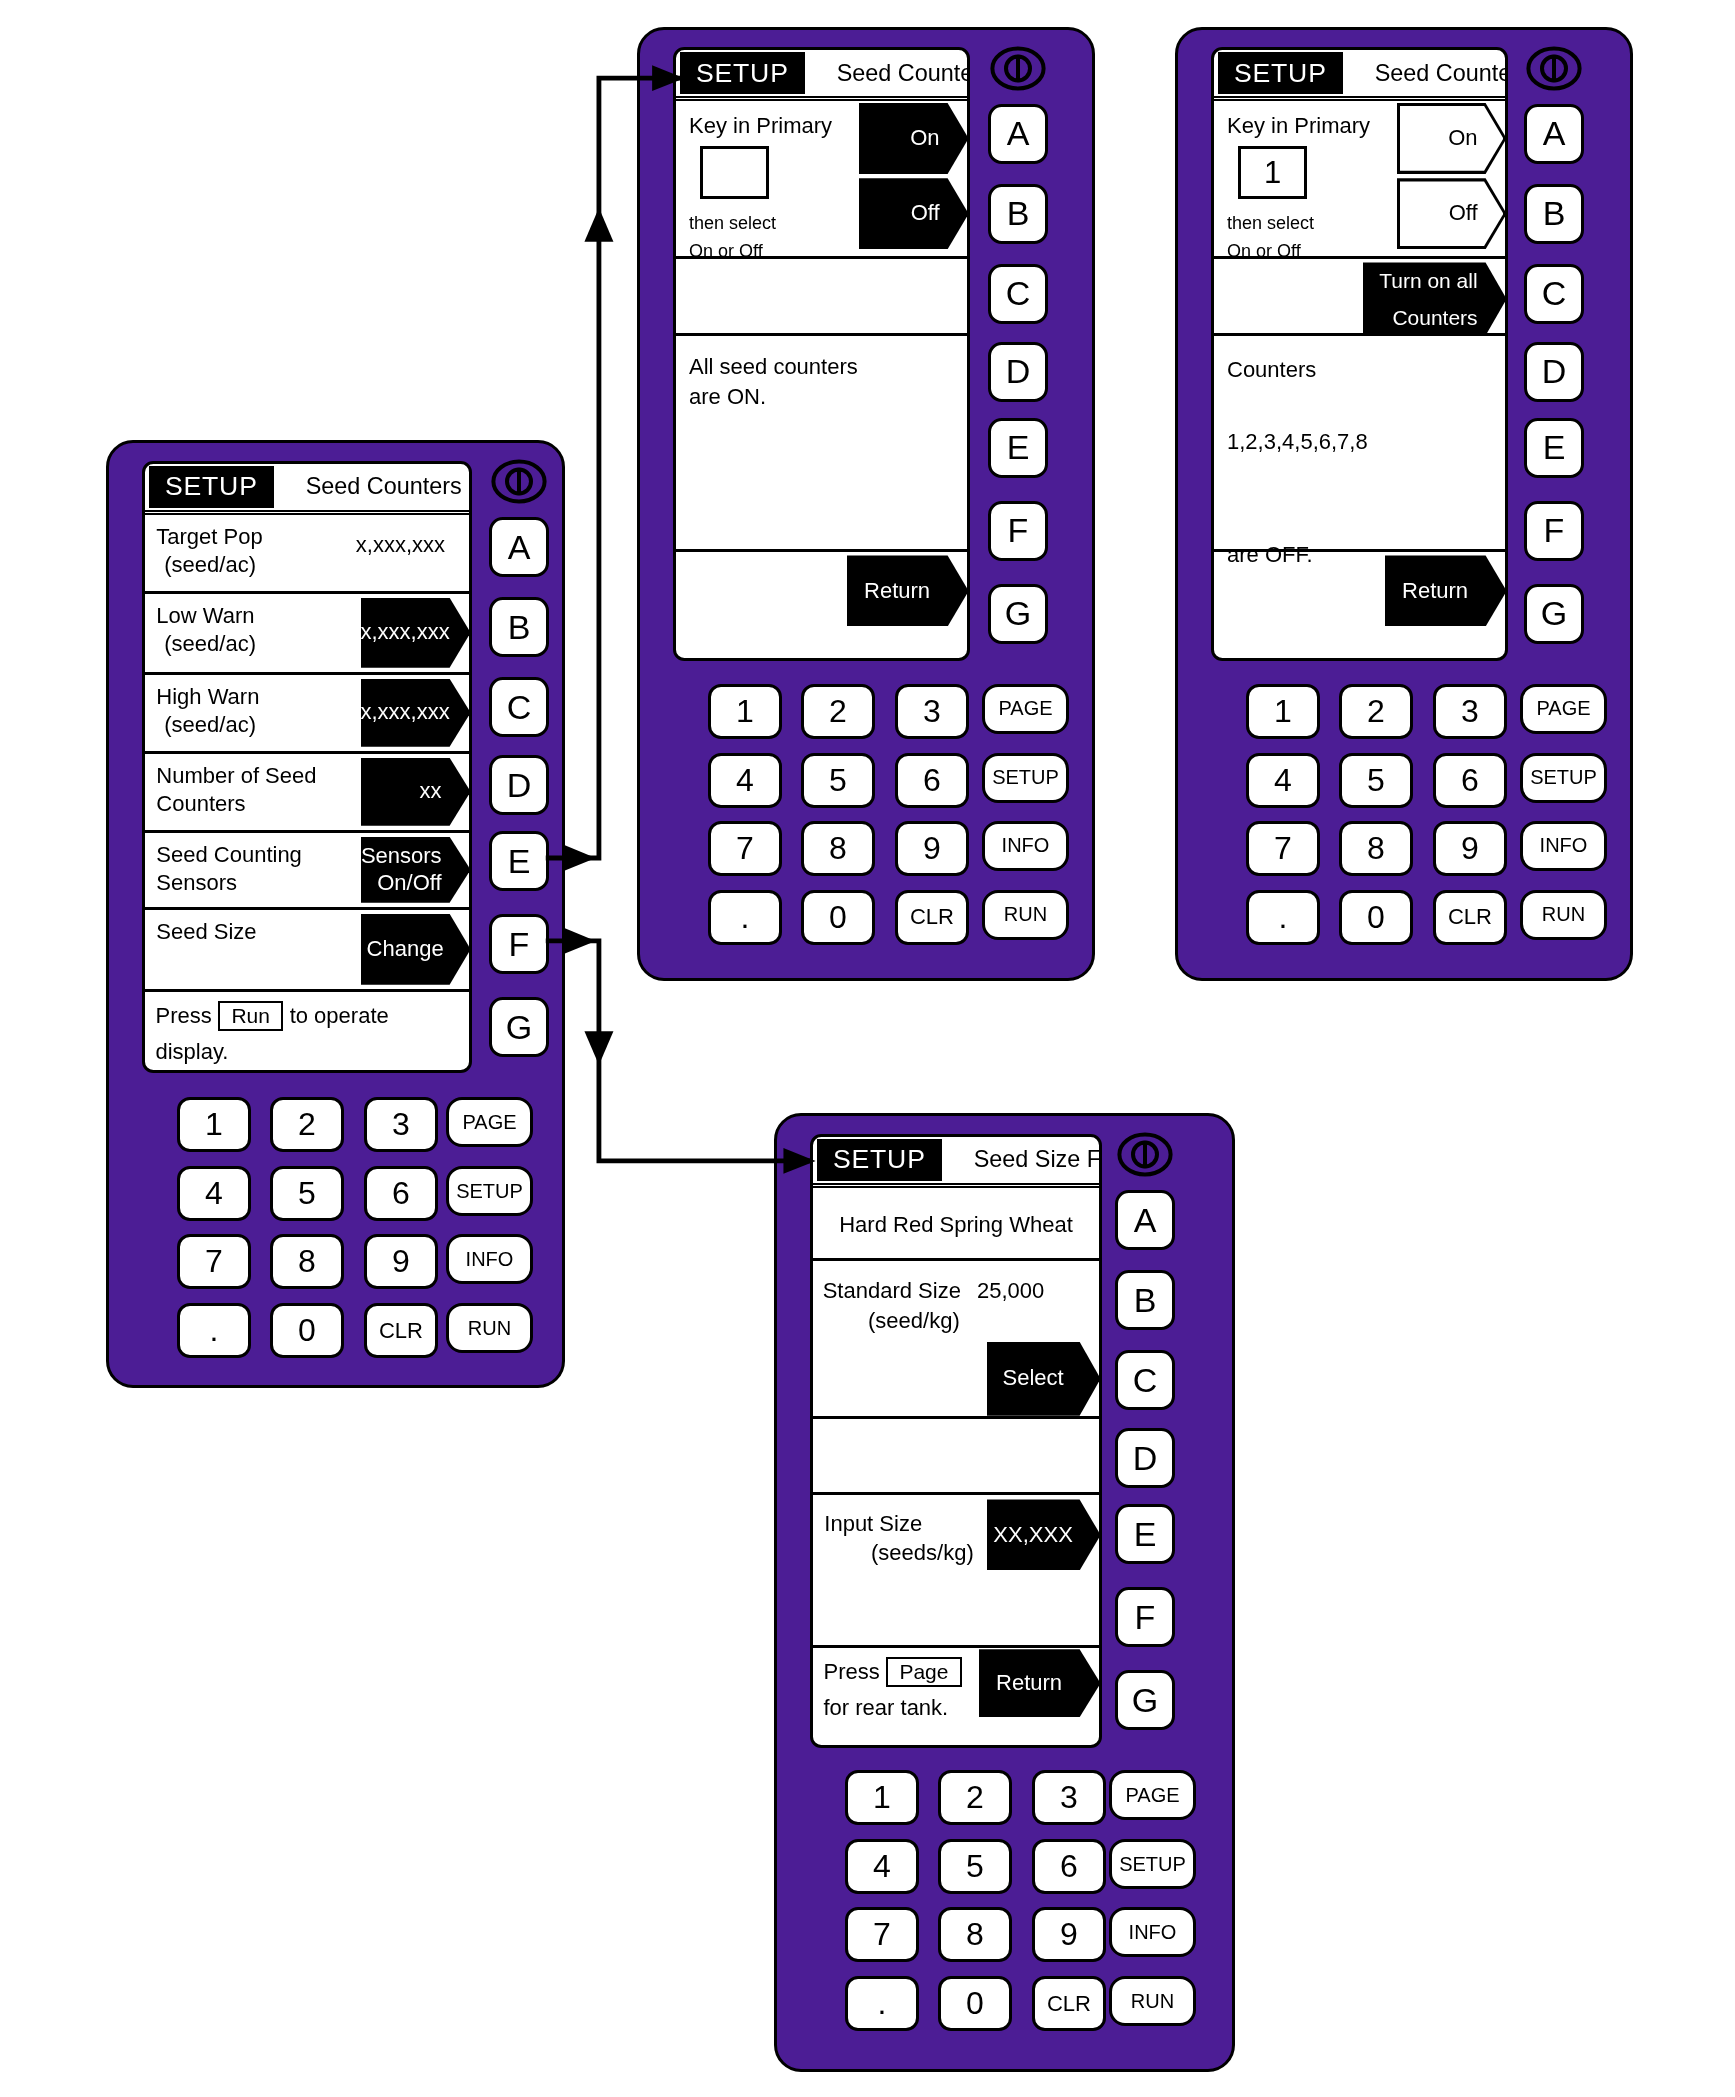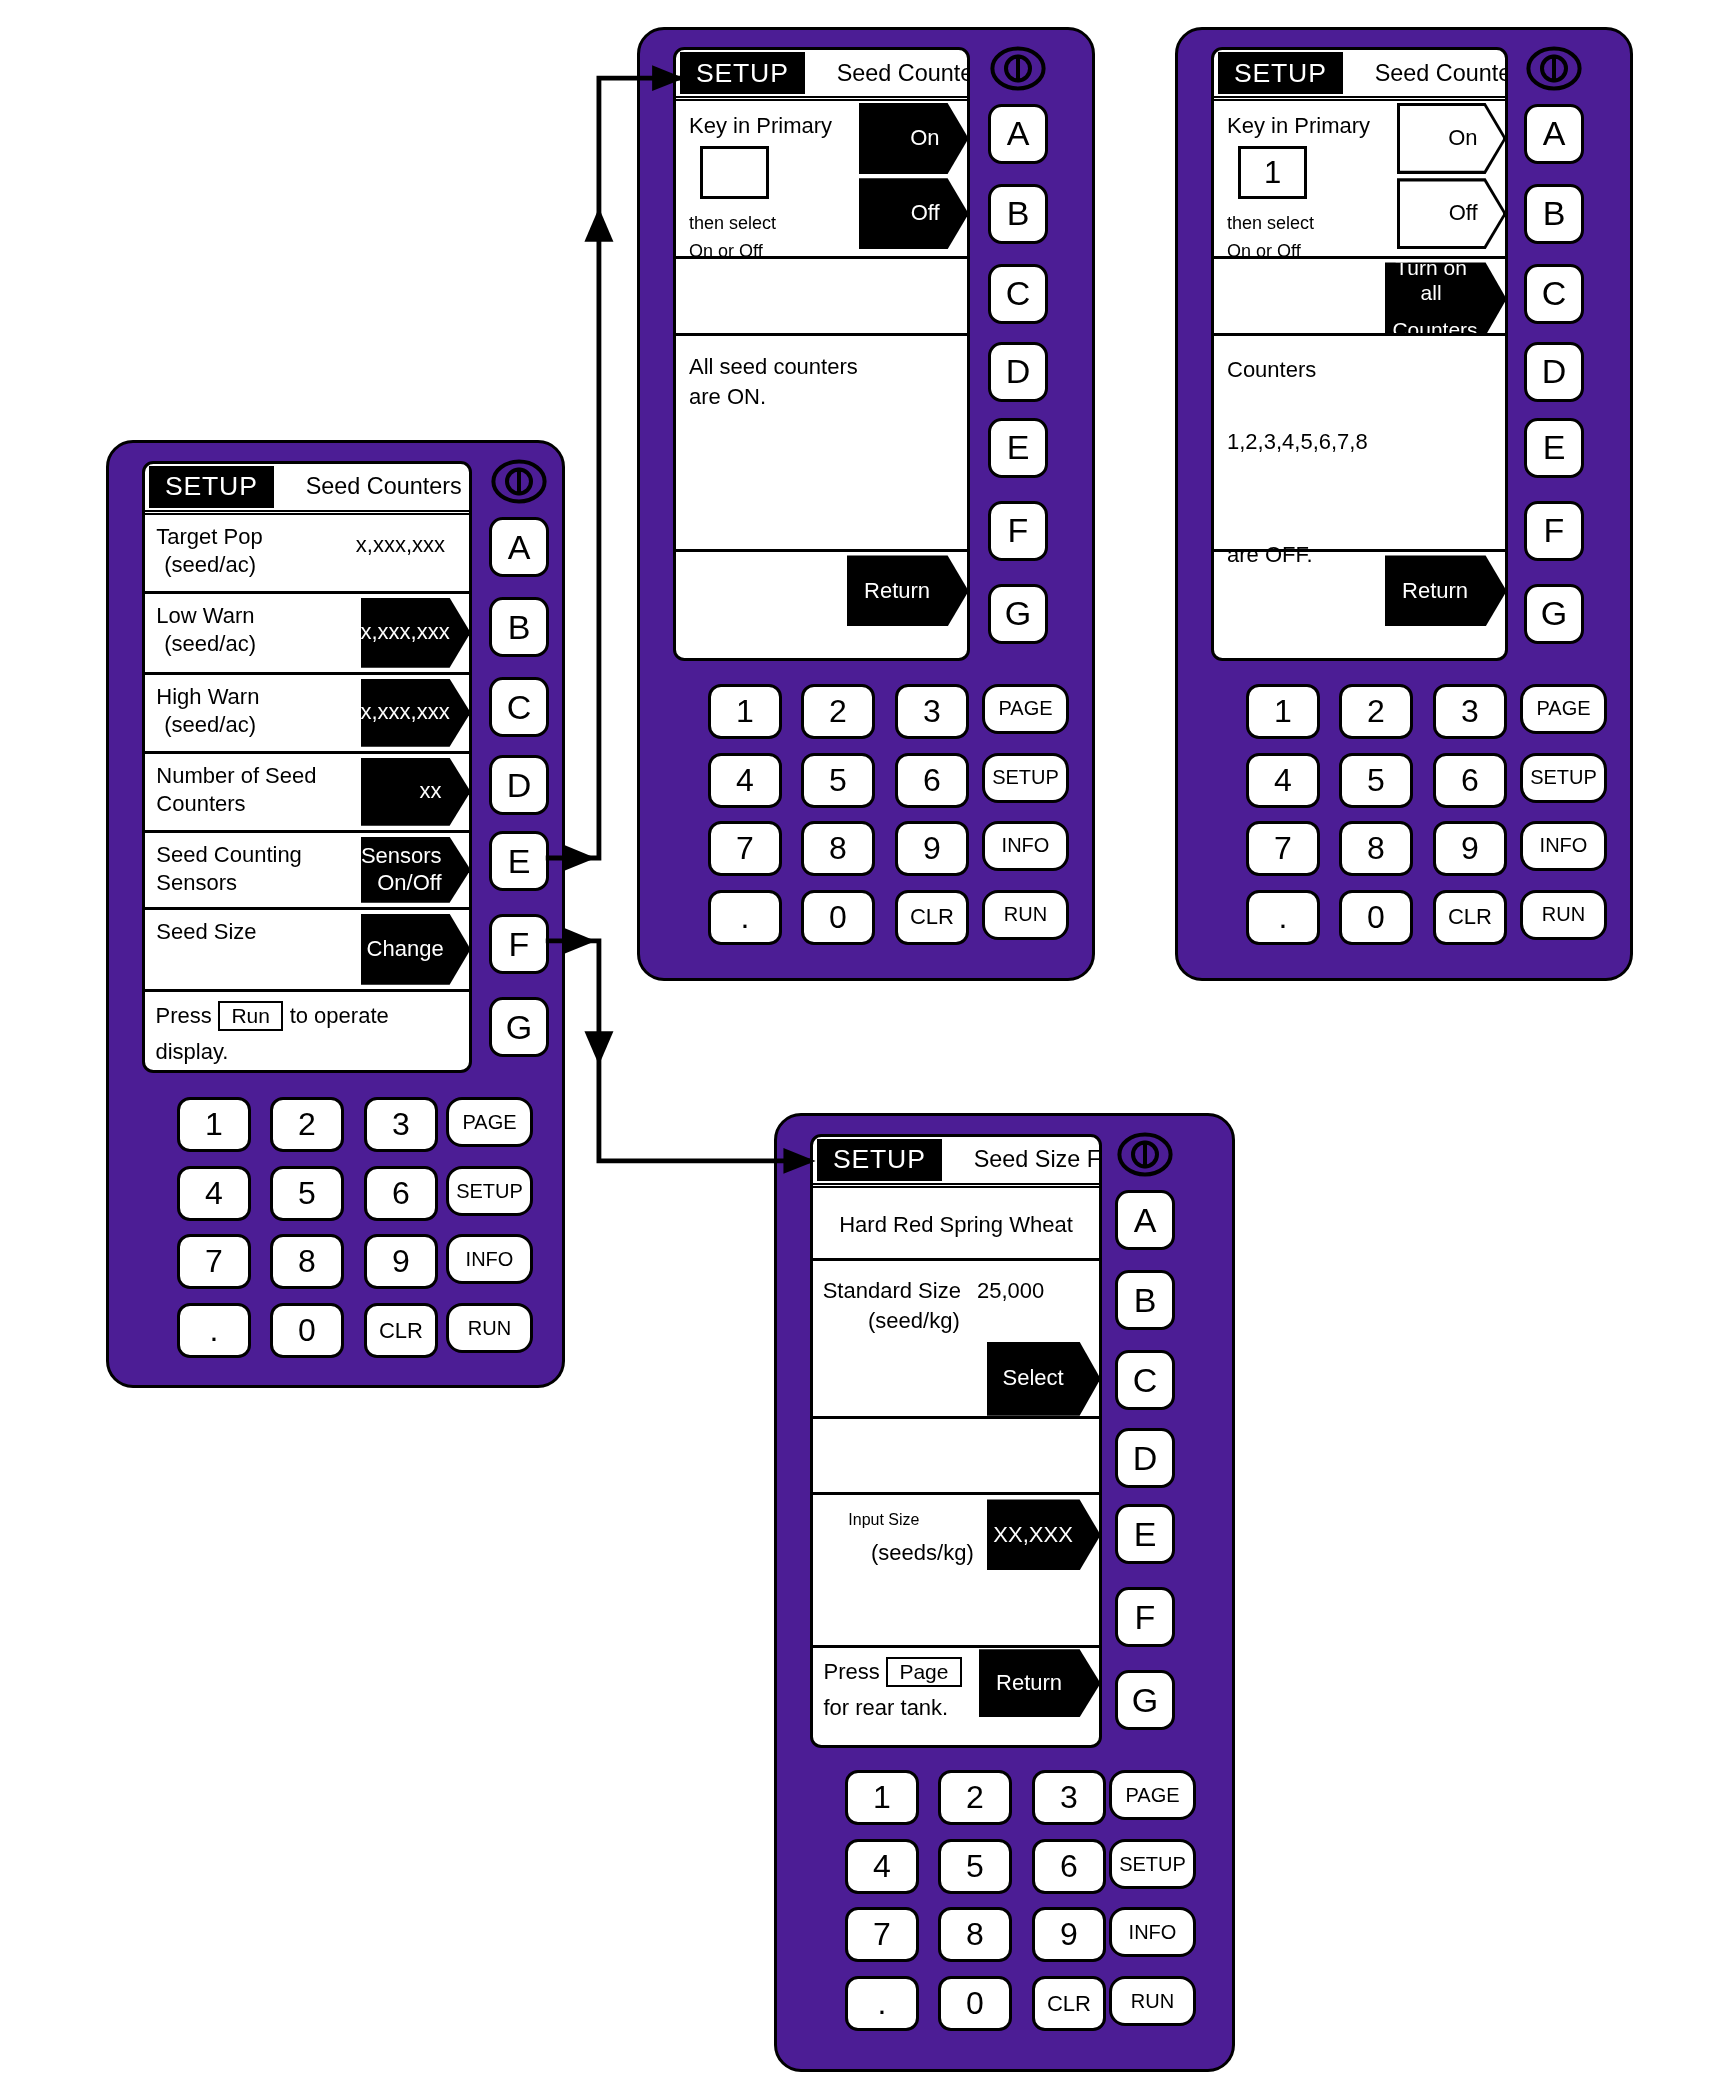--- a/index.html
+++ b/index.html
@@ -40,42 +40,42 @@
        clip-path:polygon(0 0,calc(100% - 21px) 0,100% 50%,calc(100% - 21px) 100%,0 100%);text-align:center;}
   .tag.center{align-items:center;padding-right:21px;}
   .tag.right{align-items:flex-end;padding-right:29px;}
   .tag.outline{color:#000;}
   .tag.outline::before{content:"";position:absolute;inset:3.2px;background:#fff;
        clip-path:polygon(0 0,calc(100% - 19.3px) 0,100% 50%,calc(100% - 19.3px) 100%,0 100%);}
   .tag span{position:relative;display:block;}
   .t-row{right:-1.6px;top:4px;bottom:4px;width:110px;}
   .t-on{right:-1.6px;top:1.6px;height:71px;width:110px;}
   .t-off{right:-1.6px;top:77px;height:71px;width:110px;}
-  .t-turn{right:-1.6px;top:3.2px;height:73px;width:122px;font-size:21px;line-height:25px;gap:12px;}
+  .t-turn{right:-1.6px;top:3.2px;height:73px;width:144px;font-size:21px;line-height:25px;gap:12px;}
   .t-return{right:-1.6px;top:3.2px;height:71px;width:122px;}
   .t-select{right:-1.6px;top:81px;height:74px;width:114px;}
   .t-xx{right:-1.6px;top:4.8px;height:71px;width:114px;}
   .t-return2{right:-1.6px;top:1.6px;height:68px;width:122px;}
 
   
   .kip{position:absolute;left:13px;top:11.3px;font-size:22px;}
   .pbox{position:absolute;left:24px;top:45px;width:69px;height:53px;border:3.2px solid #000;box-sizing:border-box;
         display:flex;align-items:center;justify-content:center;font-size:31px;background:#fff;}
   .then{position:absolute;left:13px;top:108px;font-size:18px;line-height:28px;}
   .msg{position:absolute;left:13px;top:16px;font-size:22px;line-height:30px;}
   .ctr-title{position:absolute;left:13px;top:21px;font-size:22px;}
   .ctr-list{position:absolute;left:13px;top:93px;font-size:22px;}
   .ctr-status{position:absolute;left:13px;top:206px;font-size:22px;}
 
   
   .crop{padding-top:24px;text-align:center;font-size:22px;}
   .std1{position:absolute;left:9.7px;top:17.7px;font-size:22px;}
   .std2{position:absolute;left:55px;top:47px;font-size:22px;}
   .stdv{position:absolute;left:164px;top:17.7px;font-size:22px;}
-  .in1{position:absolute;left:11.3px;top:16px;font-size:16px;margin-left:24px;}
+  .in1{position:absolute;left:11.3px;top:16px;font-size:22px;}
   .in2{position:absolute;left:58px;top:45px;font-size:22px;}
 
   .pressline{position:absolute;left:10.5px;top:9.7px;font-size:22px;display:flex;align-items:center;white-space:nowrap;}
   .pressline2{position:absolute;left:10.5px;top:47px;font-size:22px;}
   .kbox{display:inline-block;border:2.4px solid #000;padding:0.8px 11.3px;margin:0 6.4px;font-size:21px;}
 
   
   .lbtn{position:absolute;left:var(--btnx);width:60px;height:60px;border:3.2px solid #000;border-radius:13.7px;
         box-sizing:border-box;display:flex;align-items:center;justify-content:center;font-size:34px;background:#fff;}
   .bA{top:74px}.bB{top:154px}.bC{top:234px}.bD{top:312px}.bE{top:388px}.bF{top:471px}.bG{top:554px}

